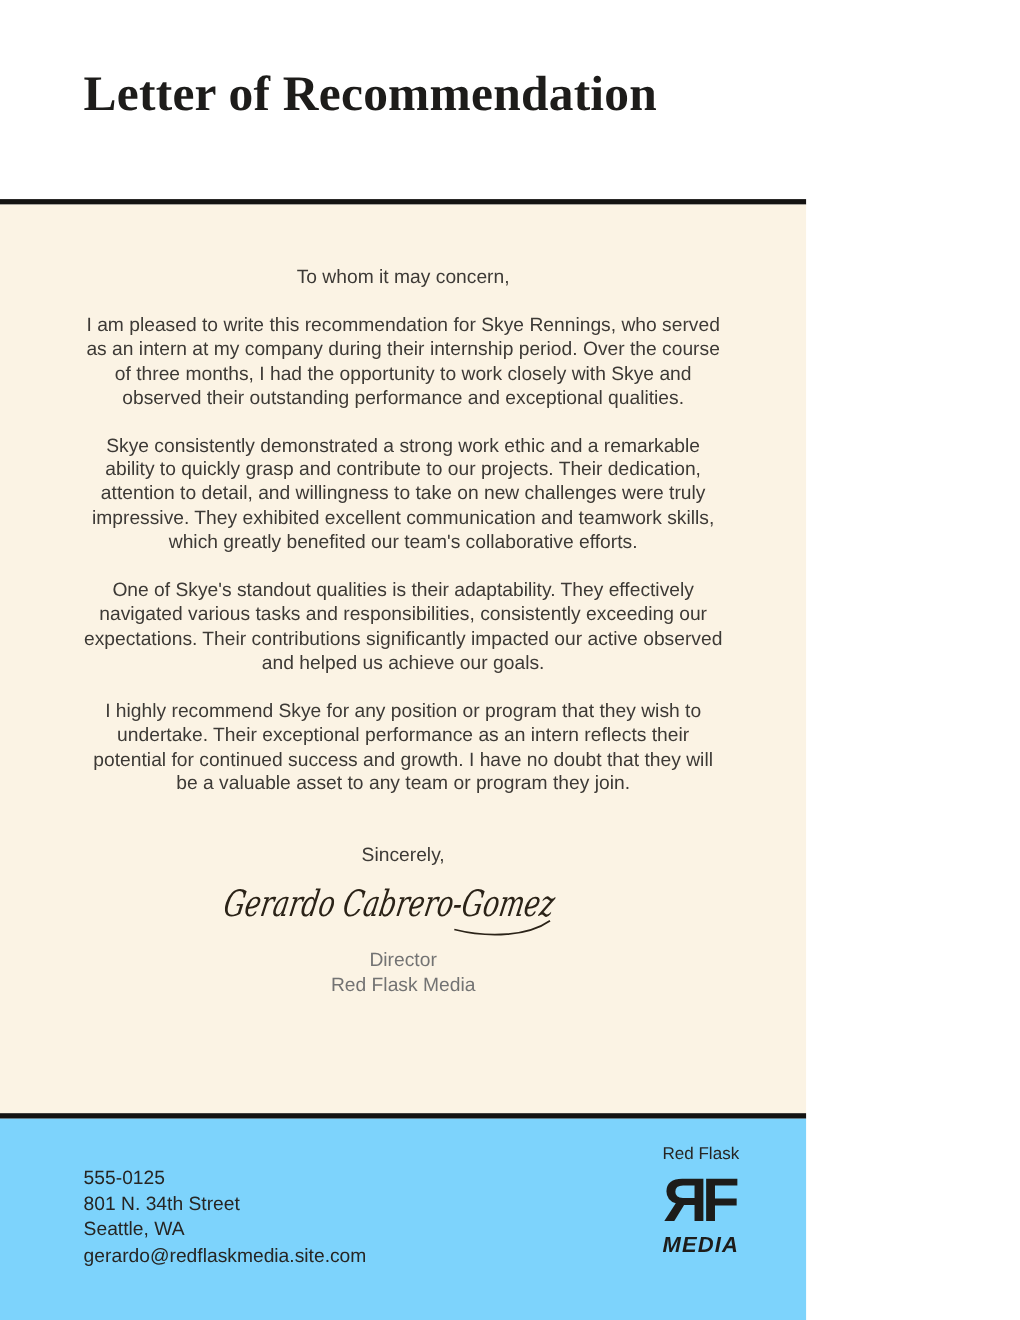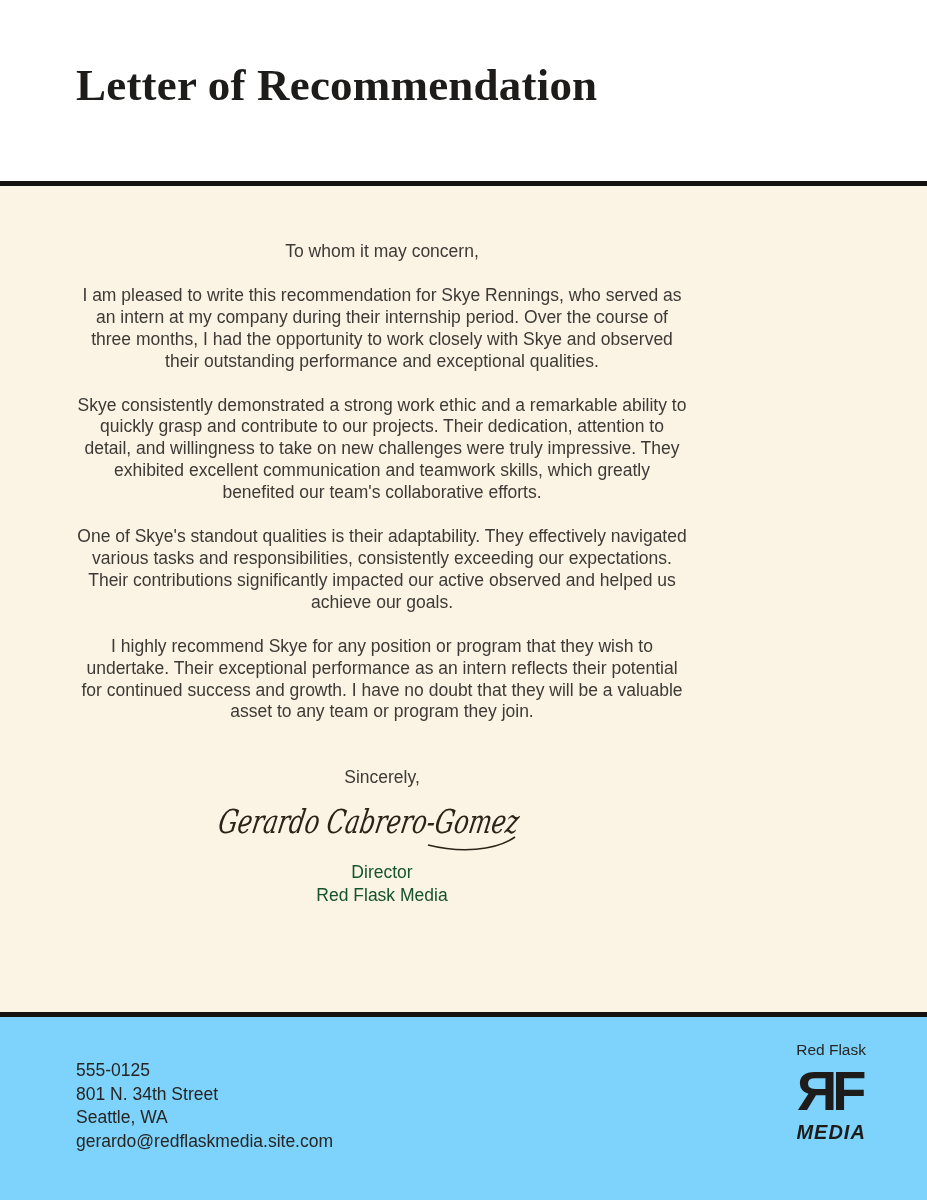--- a/index.html
+++ b/index.html
@@ -1,19 +1,19 @@
 <!DOCTYPE html>
 <html><head>
 <meta charset="utf-8">
 <style>
   * { margin: 0; padding: 0; box-sizing: border-box; }
   html, body { background: #ffffff; }
   .page {
     position: relative;
-    width: 927px;
+    width: 733px;
     height: 1200px;
     background: #ffffff;
     font-family: "Liberation Sans", sans-serif;
     overflow: hidden;
   }
   
   .header {
     height: 181px;
     padding: 62px 76px 0 76px;
     background: #ffffff;
@@ -57,21 +57,21 @@
   .signature-text {
     font-family: "DejaVu Serif", serif;
     font-style: italic;
     fill: #2b2318;
   }
   .flourish {
     stroke: #2b2318;
     stroke-width: 1.6;
     fill: none;
   }
-  .signer p { margin: 0; line-height: 22.5px; color: #14532d; }
+  .signer p { margin: 0; line-height: 22.5px; color: #737373; }
   
   .footer {
     height: 183px;
     background: #7dd3fc;
     padding: 0 61px 0 76px;
     display: flex;
     justify-content: space-between;
     align-items: flex-start;
   }
   .contact { margin-top: 42px; }

